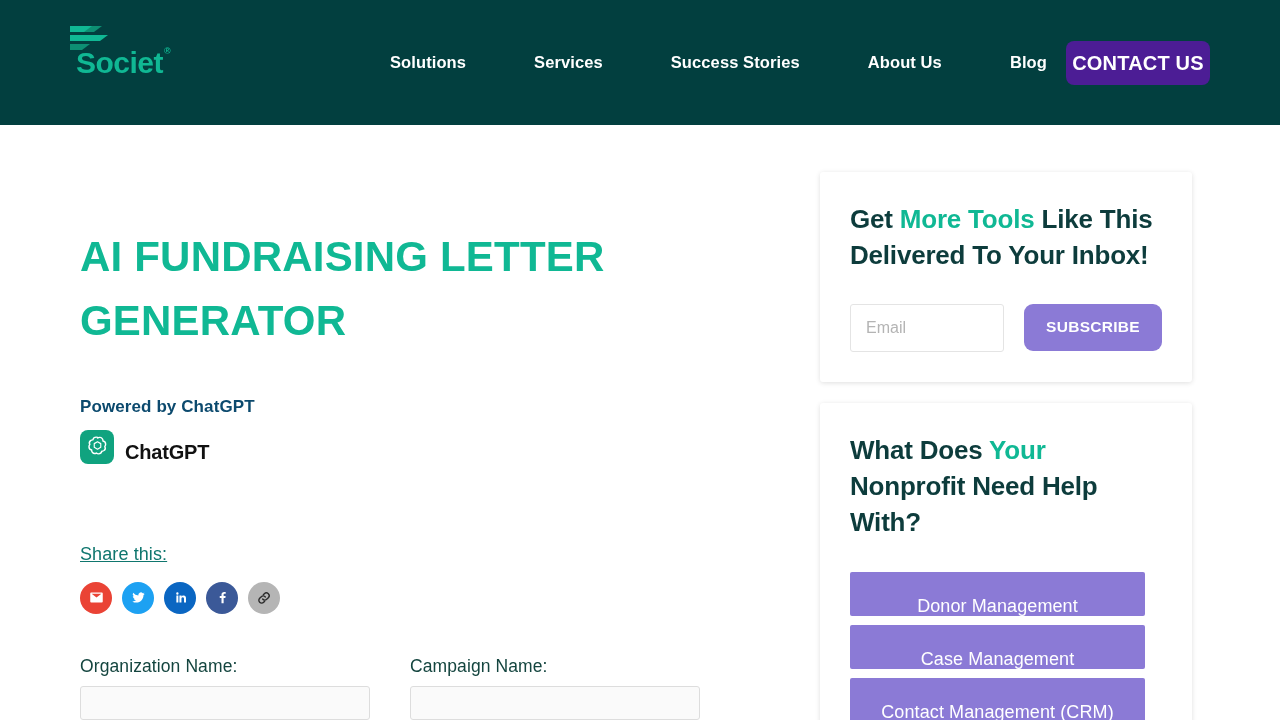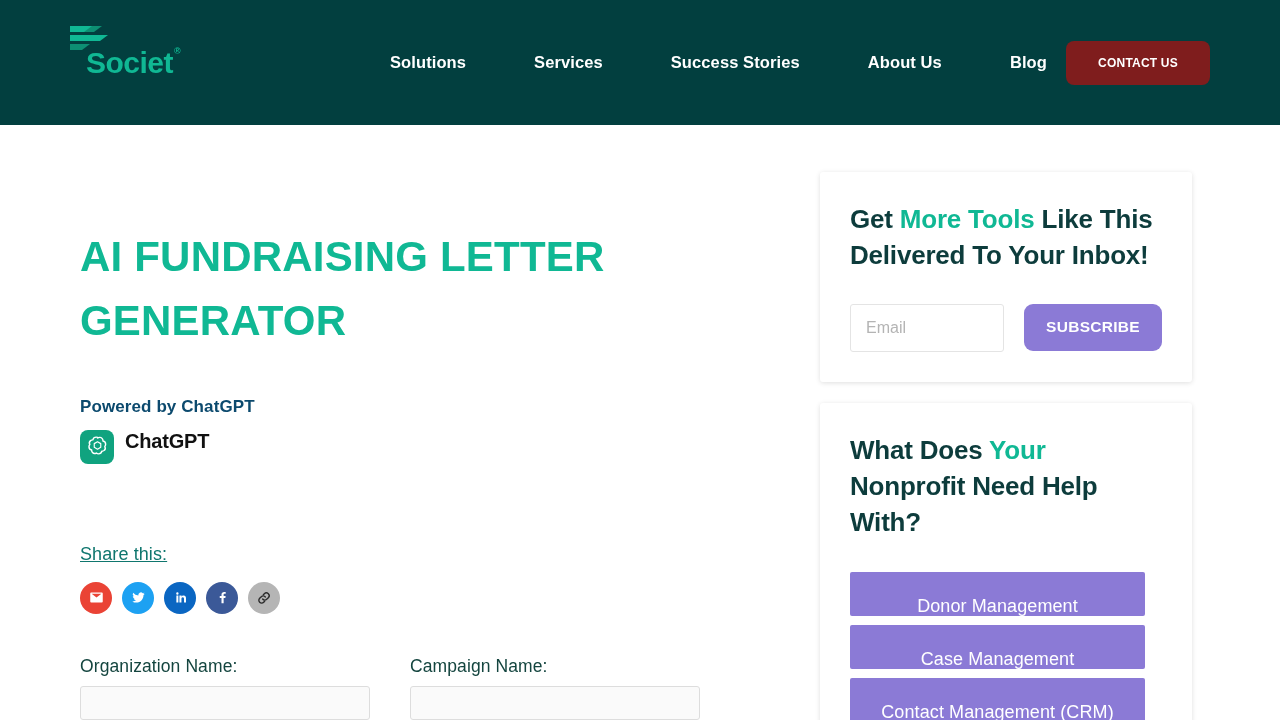--- a/index.html
+++ b/index.html
@@ -32,21 +32,21 @@
     text-decoration: none;
   }
   .brand-mark {
     display: block;
     width: 42px;
     height: 26px;
   }
   .brand-word {
     display: block;
     margin-top: -2px;
-    margin-left: 18px;
+    margin-left: 8px;
     font-size: 30px;
     font-weight: 700;
     letter-spacing: -0.5px;
     color: #10b894;
     line-height: 1;
     position: relative;
   }
   .brand-tm {
     position: absolute;
     font-size: 9px;
@@ -76,26 +76,26 @@
     cursor: pointer;
   }
   .nav-link:last-of-type { margin-right: 0; }
 
   .contact-btn {
     position: absolute;
     left: 1066px;
     top: 41px;
     width: 144px;
     height: 44px;
-    background: #7f1d1d;
+    background: #4c1d95;
     color: #ffffff;
     border: none;
     border-radius: 8px;
     font-family: "Liberation Sans", sans-serif;
-    font-size: 12px;
+    font-size: 20px;
     font-weight: 700;
     letter-spacing: 0.2px;
     cursor: pointer;
     display: flex;
     align-items: center;
     justify-content: center;
   }
 
   
   .page-body {
@@ -127,21 +127,21 @@
     margin-top: 44px;
     font-size: 17px;
     font-weight: 700;
     color: #0c4a6e;
     letter-spacing: 0.1px;
   }
 
   .chatgpt-badge {
     margin-top: 13px;
     display: flex;
-    align-items: flex-start;
+    align-items: flex-end;
     gap: 11px;
   }
   .chatgpt-logo {
     width: 34px;
     height: 34px;
     border-radius: 8px;
     background: #10a37f;
     display: flex;
     align-items: center;
     justify-content: center;

